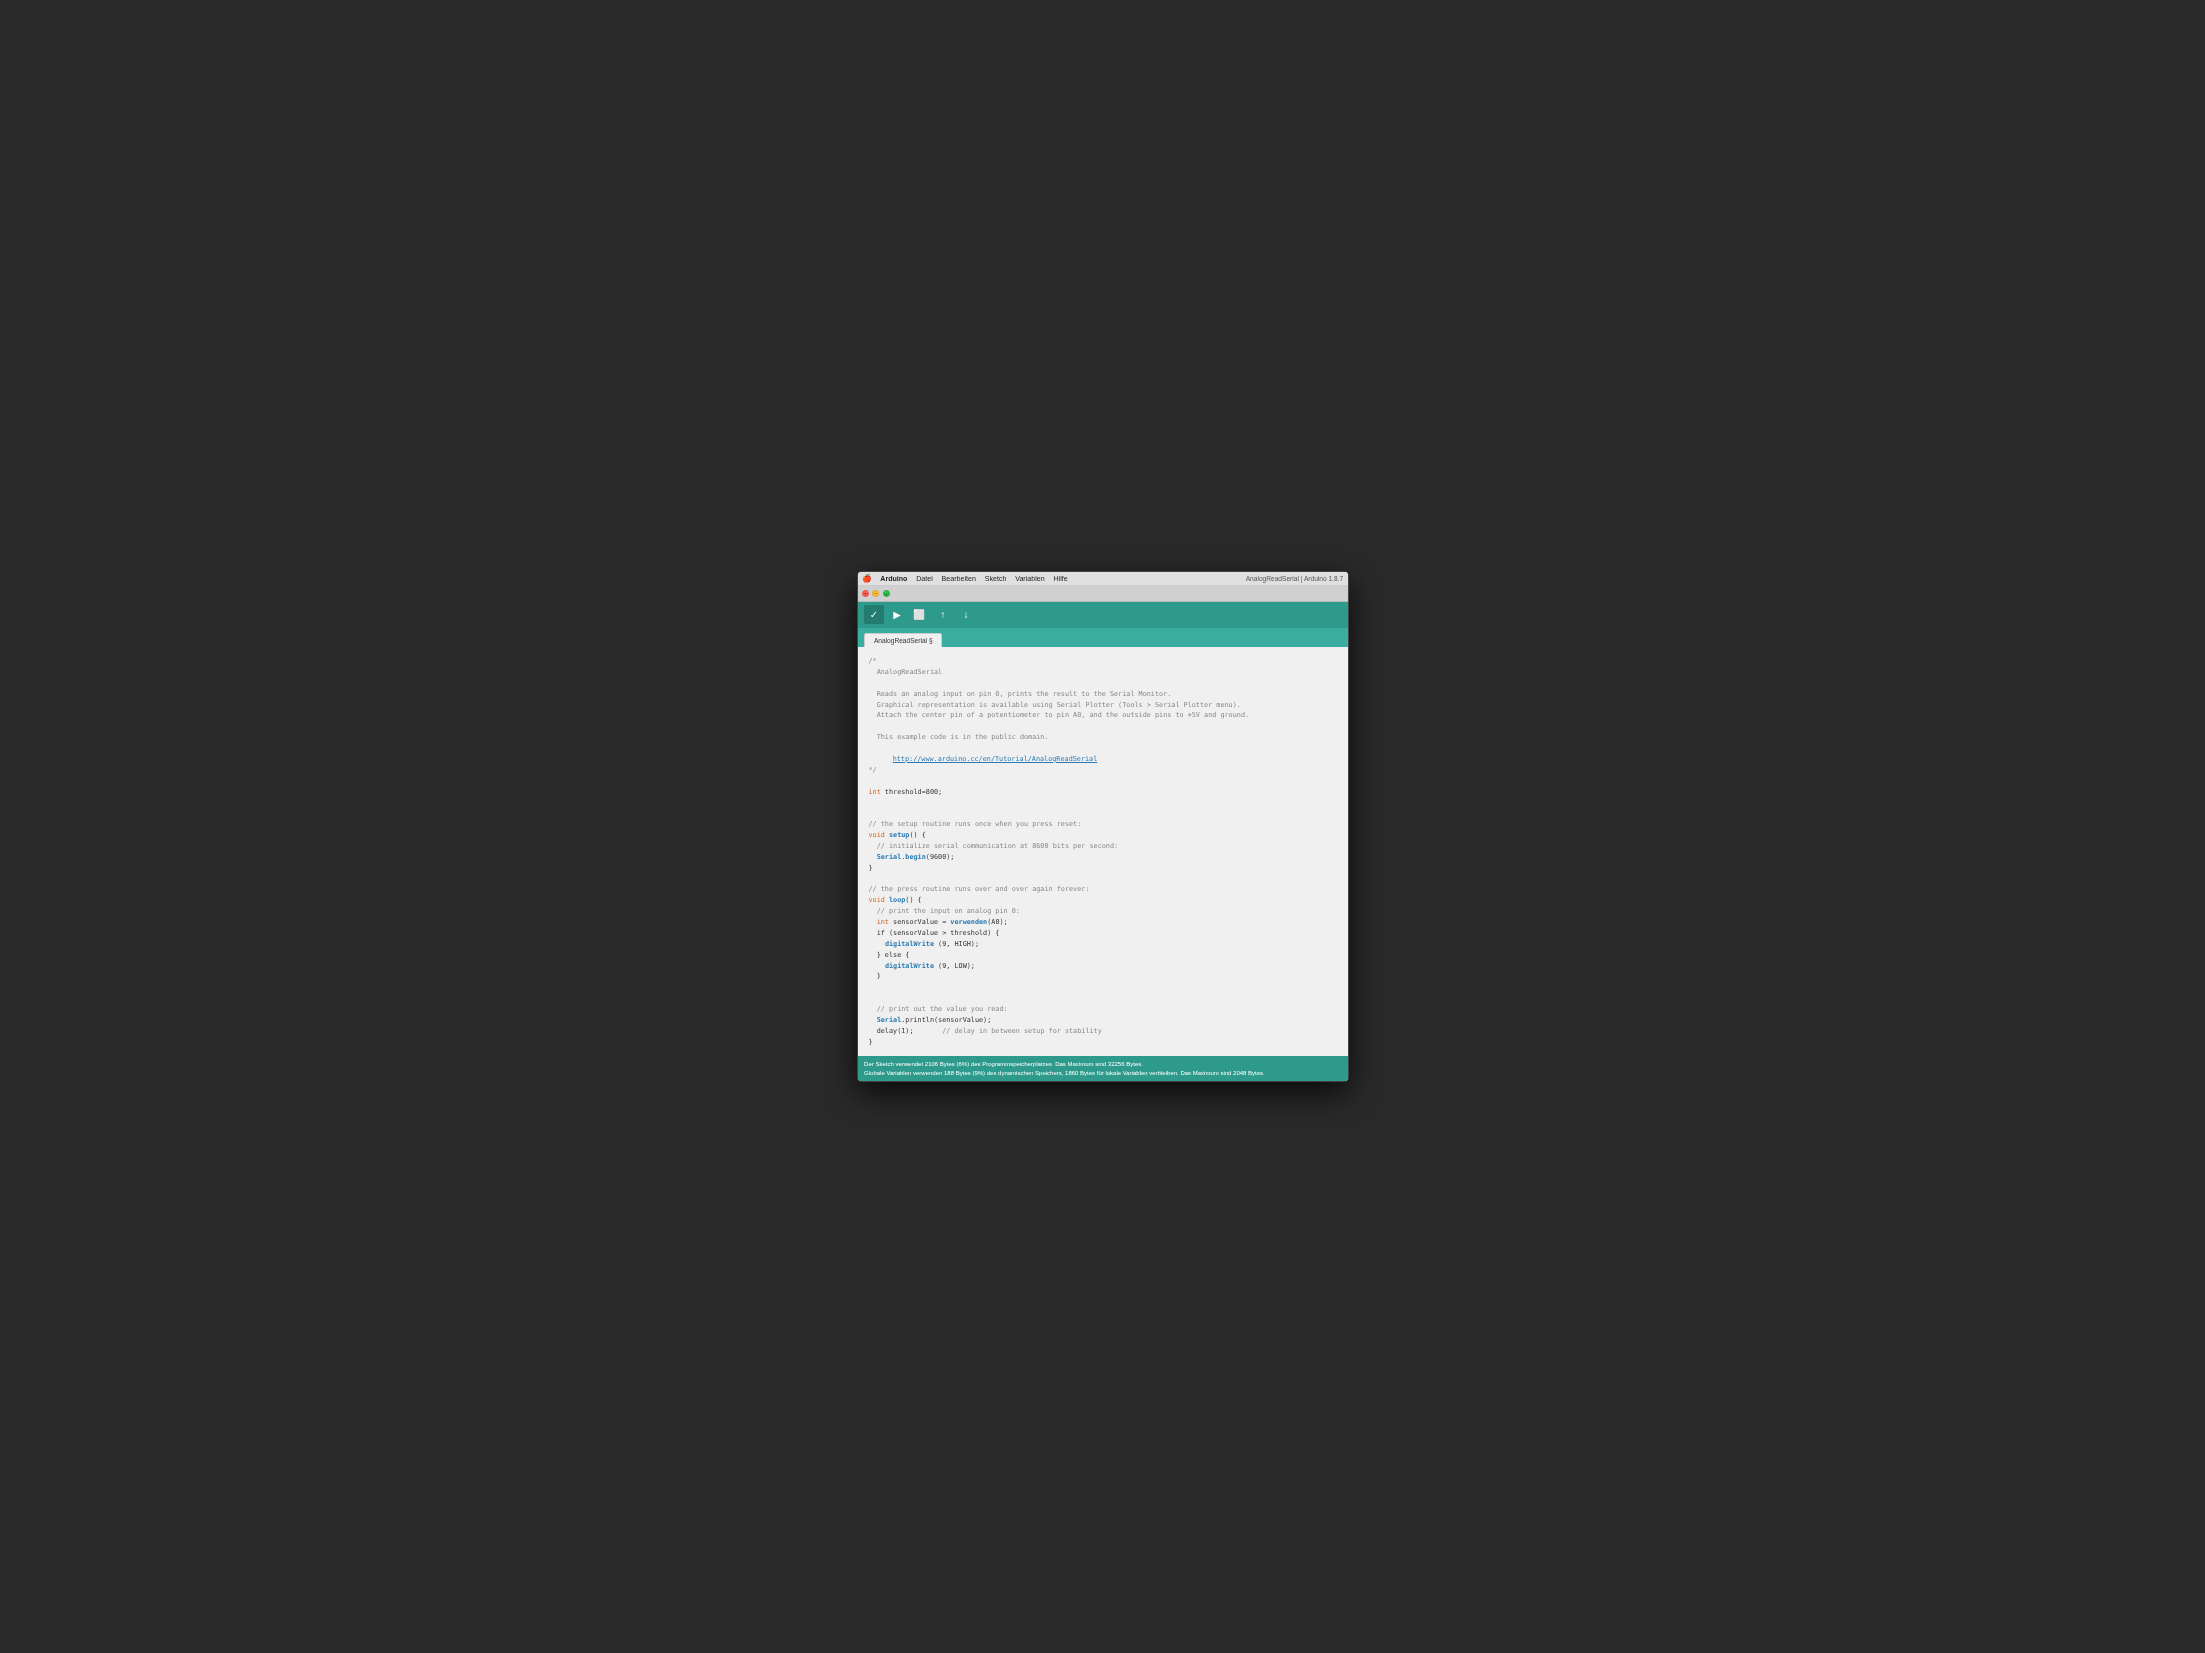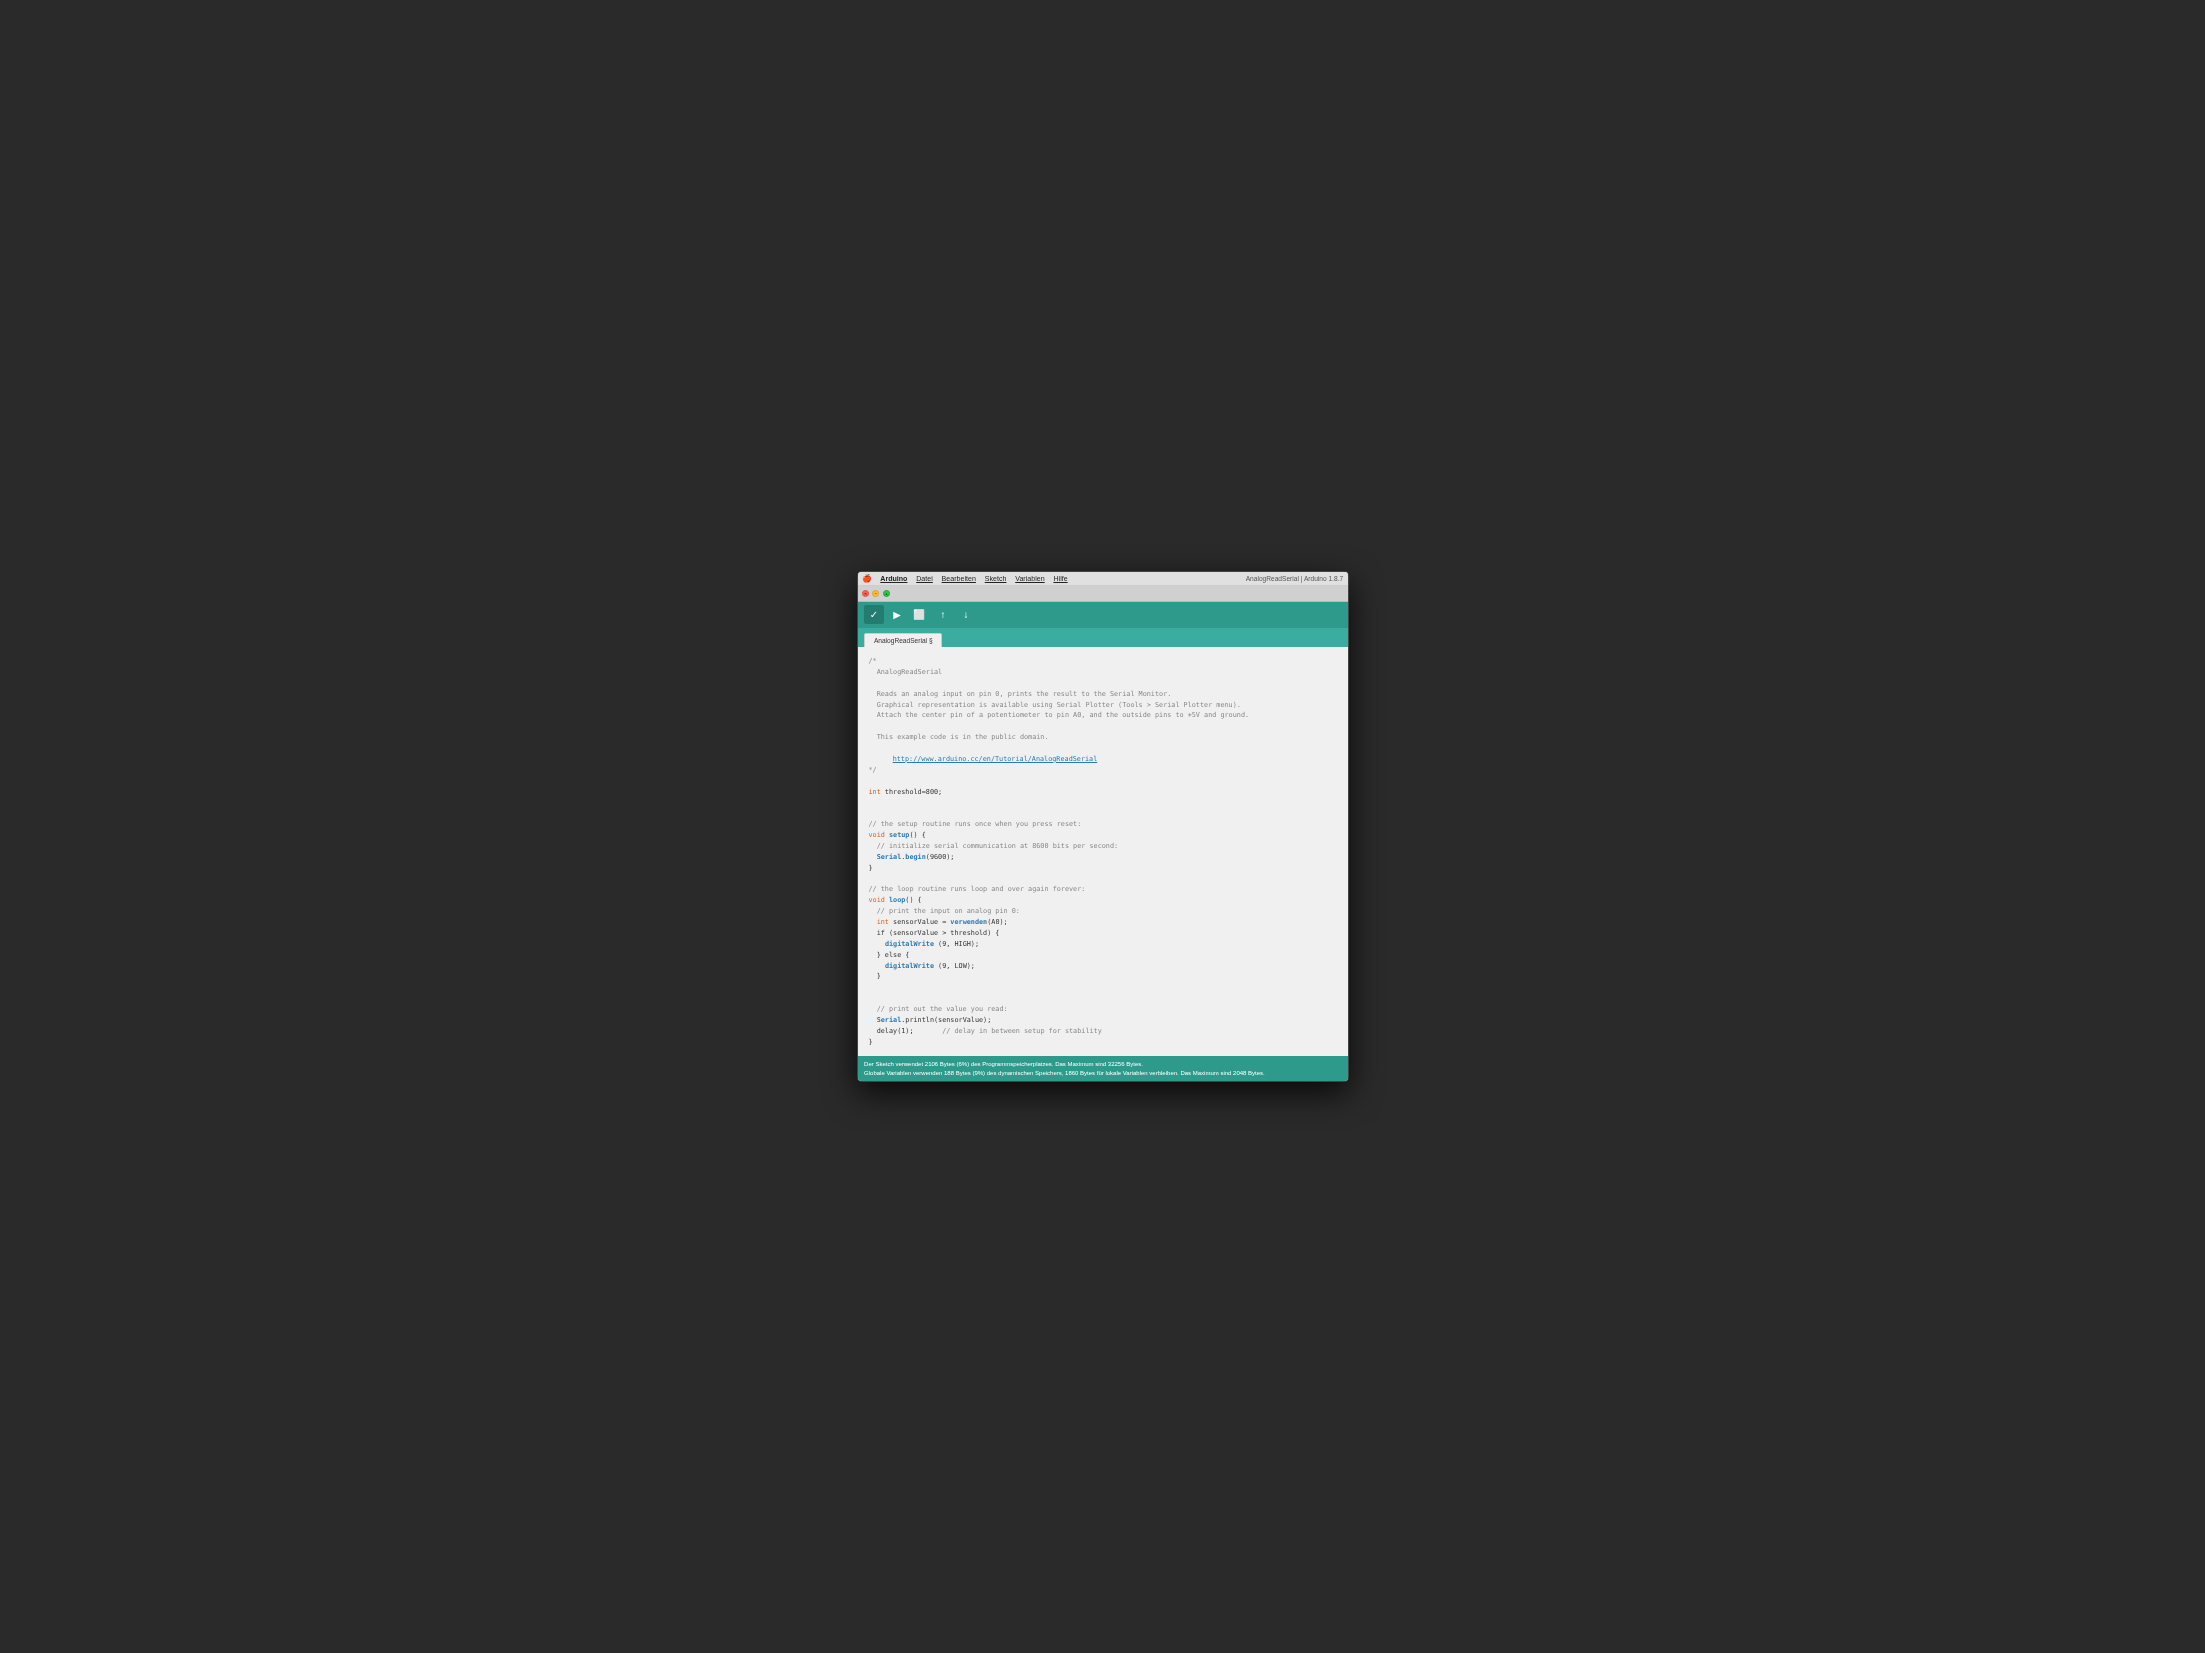--- a/index.html
+++ b/index.html
@@ -38,21 +38,20 @@
     }
     .apple-icon {
       font-size: 7.7px;
       color: #333;
     }
     .menu-item {
       font-size: 7.1px;
       color: #222;
       font-weight: 400;
       cursor: pointer;
-      text-decoration: underline;
     }
     .menu-item.bold { font-weight: 600; }
     .title-right {
       margin-left: auto;
       font-size: 6.6px;
       color: #555;
     }
 
     
     .window-chrome {
@@ -201,21 +200,21 @@
 
 <span class="keyword">int</span> threshold=800;
 
 
 <span class="comment">// the setup routine runs once when you press reset:</span>
 <span class="keyword">void</span> <span class="function-call">setup</span>() {
   <span class="comment">// initialize serial communication at 8600 bits per second:</span>
   <span class="function-call">Serial</span>.<span class="function-call">begin</span>(9600);
 }
 
-<span class="comment">// the loop routine runs loop and over again forever:</span>
+<span class="comment">// the press routine runs over and over again forever:</span>
 <span class="keyword">void</span> <span class="function-call">loop</span>() {
   <span class="comment">// print the input on analog pin 0:</span>
   <span class="keyword">int</span> sensorValue = <span class="function-call">verwenden</span>(A0);
   if (sensorValue &gt; threshold) {
     <span class="function-call">digitalWrite</span> (9, HIGH);
   } else {
     <span class="function-call">digitalWrite</span> (9, LOW);
   }
 
 

